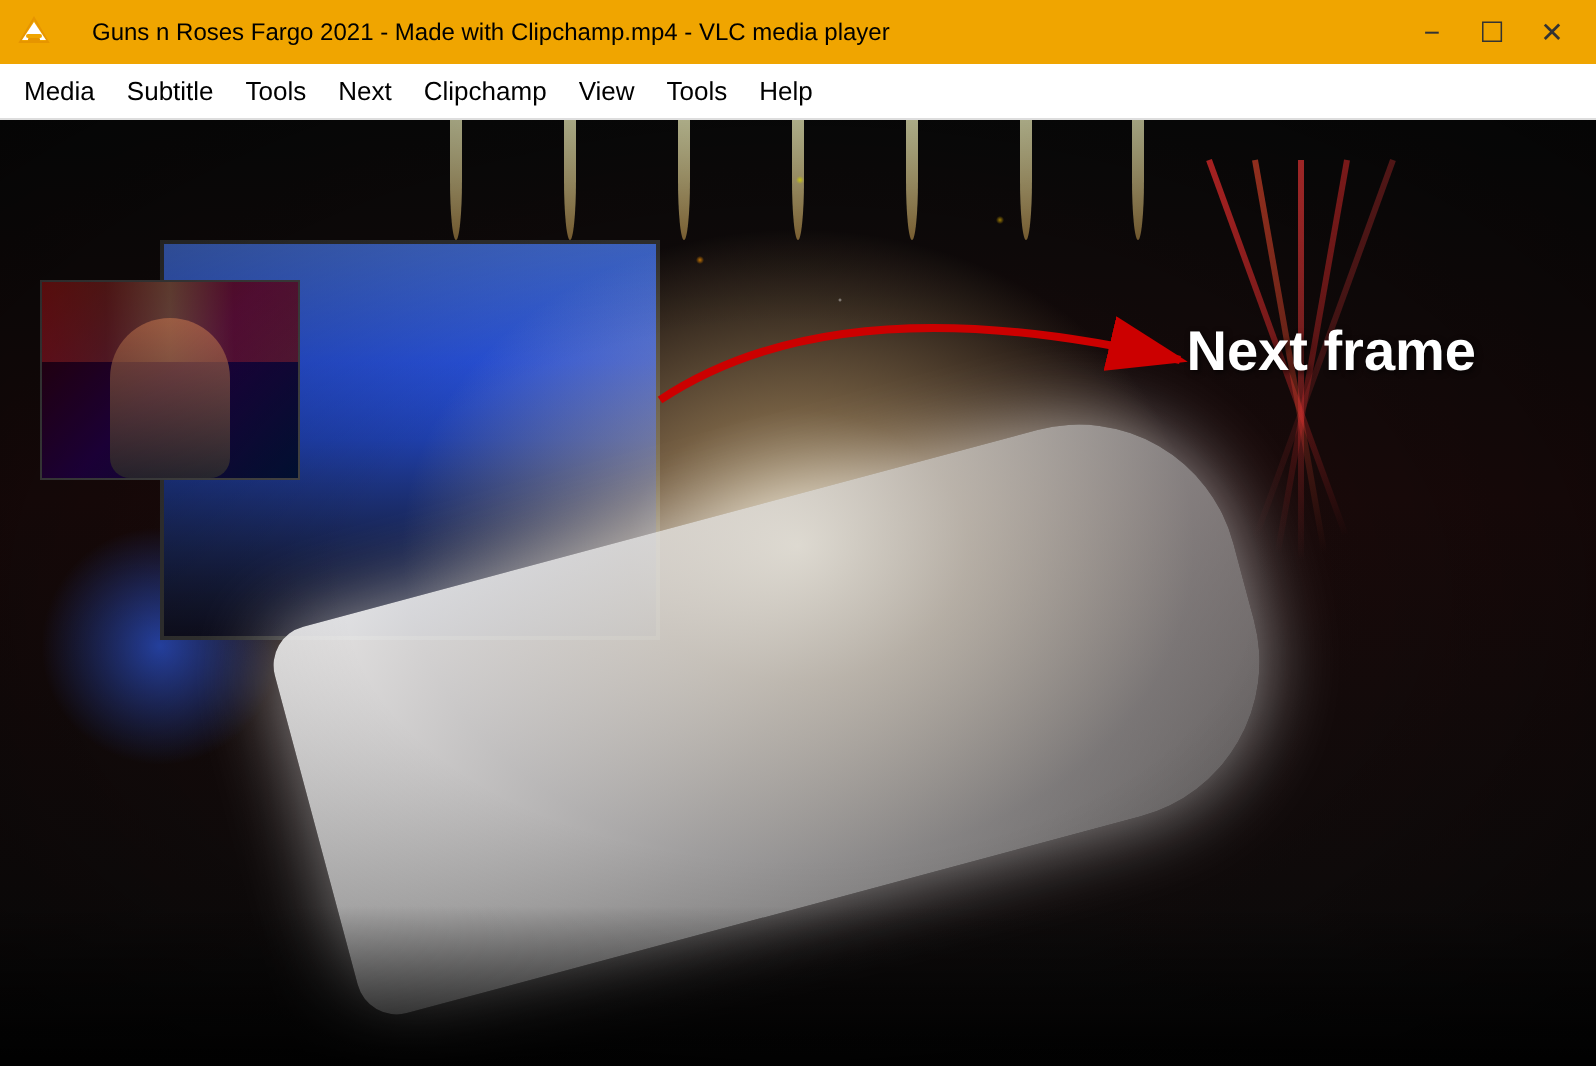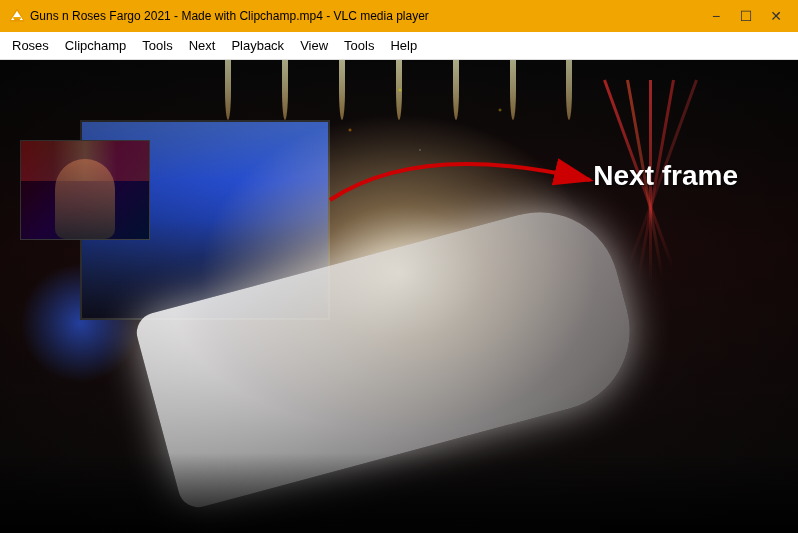--- a/index.html
+++ b/index.html
@@ -3,21 +3,21 @@
   <meta charset="utf-8">
   <style>
     * { margin: 0; padding: 0; box-sizing: border-box; }
     body { width: 798px; height: 533px; overflow: hidden; font-family: 'Segoe UI', Tahoma, sans-serif; background: #1a1a1a; }
 
     
     .title-bar {
       display: flex; align-items: center; justify-content: space-between;
       background: #f0a500; height: 32px; padding: 0 8px; user-select: none;
     }
-    .title-bar-left { display: flex; align-items: center; gap: 4px; }
+    .title-bar-left { display: flex; align-items: center; gap: 20px; }
     .vlc-icon { width: 18px; height: 18px; }
     .title-text { font-size: 12px; color: #000; font-weight: 500; }
     .title-bar-controls { display: flex; gap: 2px; }
     .title-btn {
       width: 28px; height: 24px; background: transparent; border: none; cursor: pointer;
       font-size: 14px; color: #333; display: flex; align-items: center; justify-content: center;
     }
 
     
     .menu-bar {
@@ -170,25 +170,25 @@
     <span class="title-text">Guns n Roses Fargo 2021 - Made with Clipchamp.mp4 - VLC media player</span>
   </div>
   <div class="title-bar-controls">
     <button class="title-btn">−</button>
     <button class="title-btn">☐</button>
     <button class="title-btn close">✕</button>
   </div>
 </div>
 
 <div class="menu-bar">
-<div class="menu-item">Roses</div>
-    <div class="menu-item">Clipchamp</div>
+<div class="menu-item">Media</div>
+    <div class="menu-item">Subtitle</div>
     <div class="menu-item">Tools</div>
     <div class="menu-item">Next</div>
-    <div class="menu-item">Playback</div>
+    <div class="menu-item">Clipchamp</div>
     <div class="menu-item">View</div>
     <div class="menu-item">Tools</div>
     <div class="menu-item">Help</div>
   </div>
 
 <div class="video-container">
 
   <div class="concert-bg"></div>
 
   <div class="hanging-lights">

